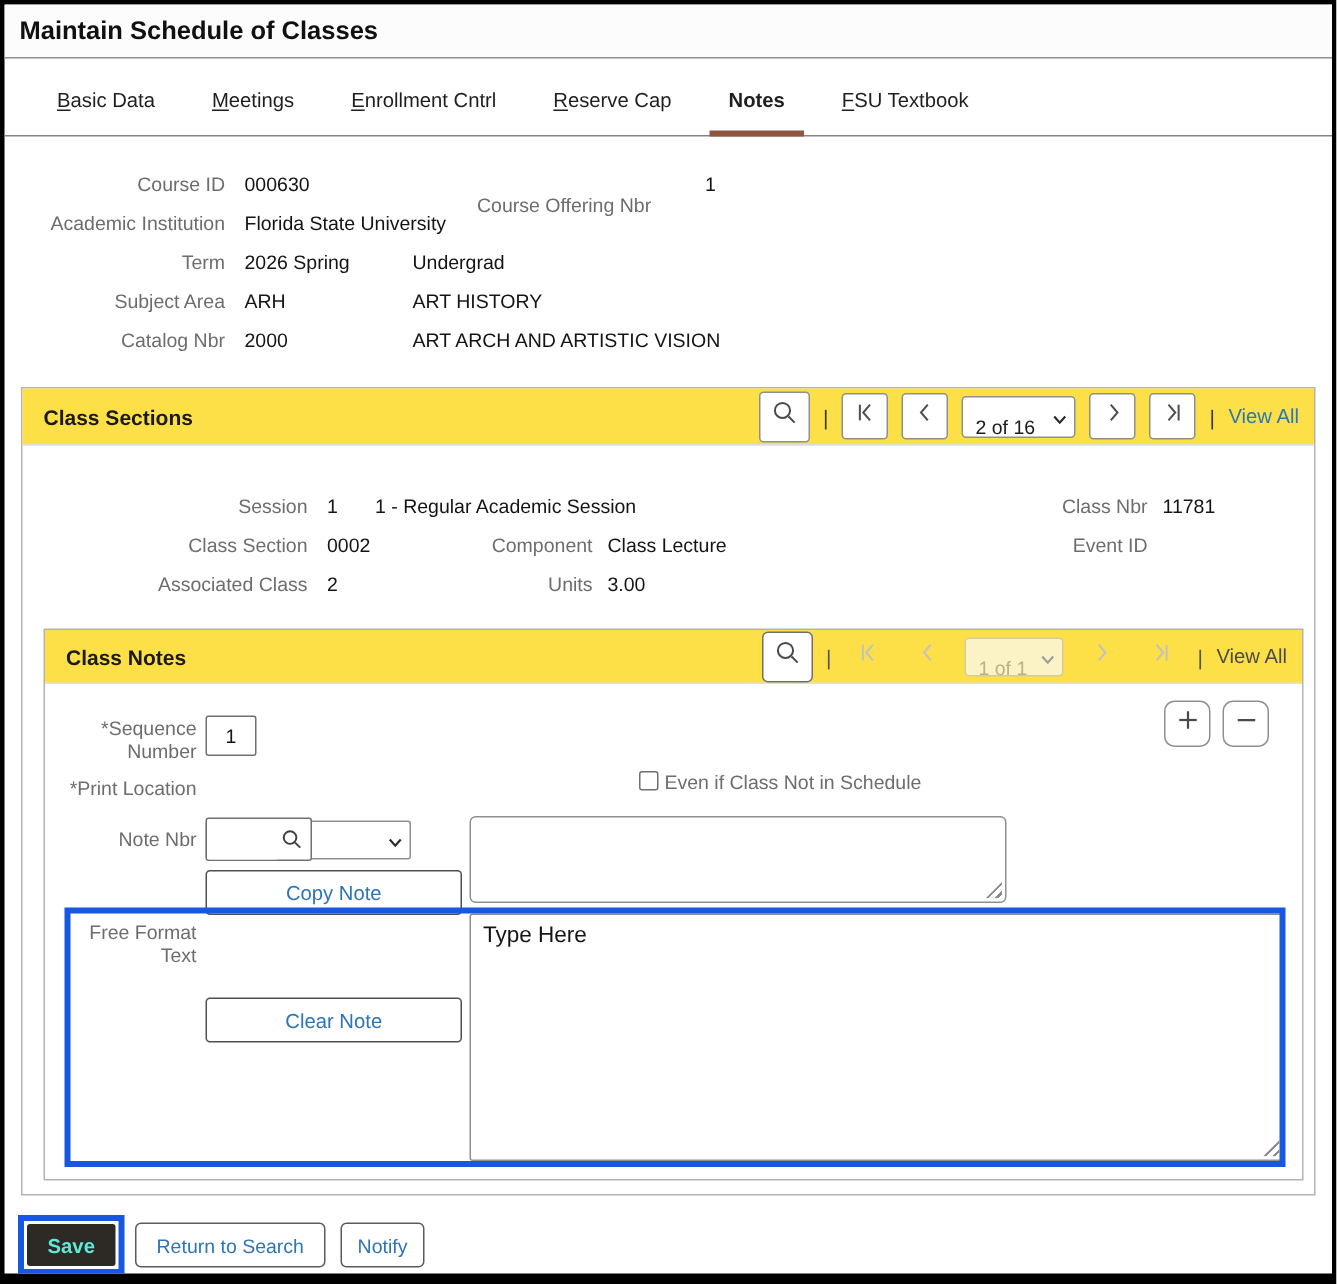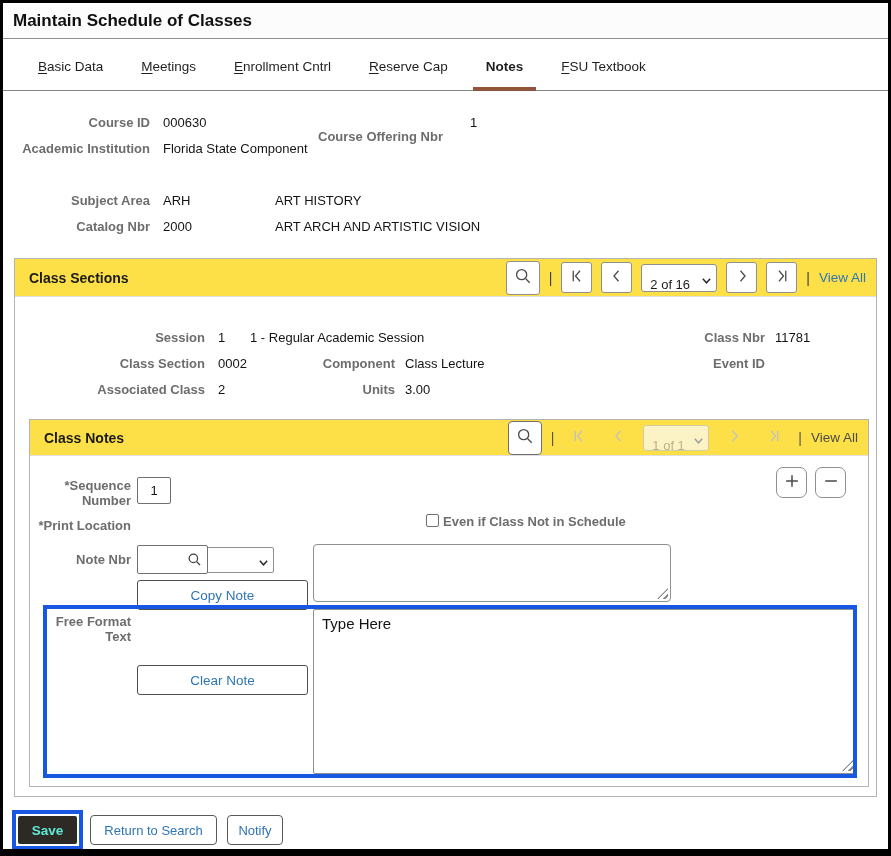--- a/index.html
+++ b/index.html
@@ -4,21 +4,21 @@
 <style>
   * { box-sizing: border-box; margin: 0; padding: 0; }
   html,body { background:#fff; }
   body { font-family: "Liberation Sans", "DejaVu Sans", sans-serif; }
   #frame {
     position: relative; width: 891px; height: 856px;
     border: 3px solid #000; border-bottom-width: 7px;
     background: #fff; overflow: hidden;
   }
   .abs { position: absolute; }
-  .lbl { font-weight: bold; color: #6d6d6d; font-size: 13px; white-space: nowrap; }
+  .lbl { font-weight: normal; color: #6d6d6d; font-size: 13px; white-space: nowrap; }
   .val { color: #141414; font-size: 13px; white-space: nowrap; }
 
   
   #titlebar { left:0; right:0; top:0; height:36px; background:#fcfcfc;
     border-bottom:1px solid #8f8f8f; display:flex; align-items:center; padding-left:10px; }
   #titlebar .title { font-size:17px; font-weight:bold; color:#101010; }
 
   
   #tabbar { left:0; right:0; top:36px; height:52px; border-bottom:1px solid #858585;
     display:flex; gap:38px; padding-left:35px; align-items:stretch; }
@@ -123,21 +123,26 @@
   </div>
 
   <div class="crow" style="top:112px">
     <span class="l lbl">Course ID</span>
     <span class="v1 val">000630</span>
     <span class="l2 lbl">Course Offering Nbr</span>
     <span class="v3 val">1</span>
   </div>
   <div class="crow" style="top:138px">
     <span class="l lbl">Academic Institution</span>
-    <span class="v1 val">Florida State Component</span>
+    <span class="v1 val">Florida State University</span>
+  </div>
+  <div class="crow" style="top:164px">
+    <span class="l lbl">Term</span>
+    <span class="v1 val">2026 Spring</span>
+    <span class="v2 val">Undergrad</span>
   </div>
   <div class="crow" style="top:190px">
     <span class="l lbl">Subject Area</span>
     <span class="v1 val">ARH</span>
     <span class="v2 val">ART HISTORY</span>
   </div>
   <div class="crow" style="top:216px">
     <span class="l lbl">Catalog Nbr</span>
     <span class="v1 val">2000</span>
     <span class="v2 val">ART ARCH AND ARTISTIC VISION</span>

